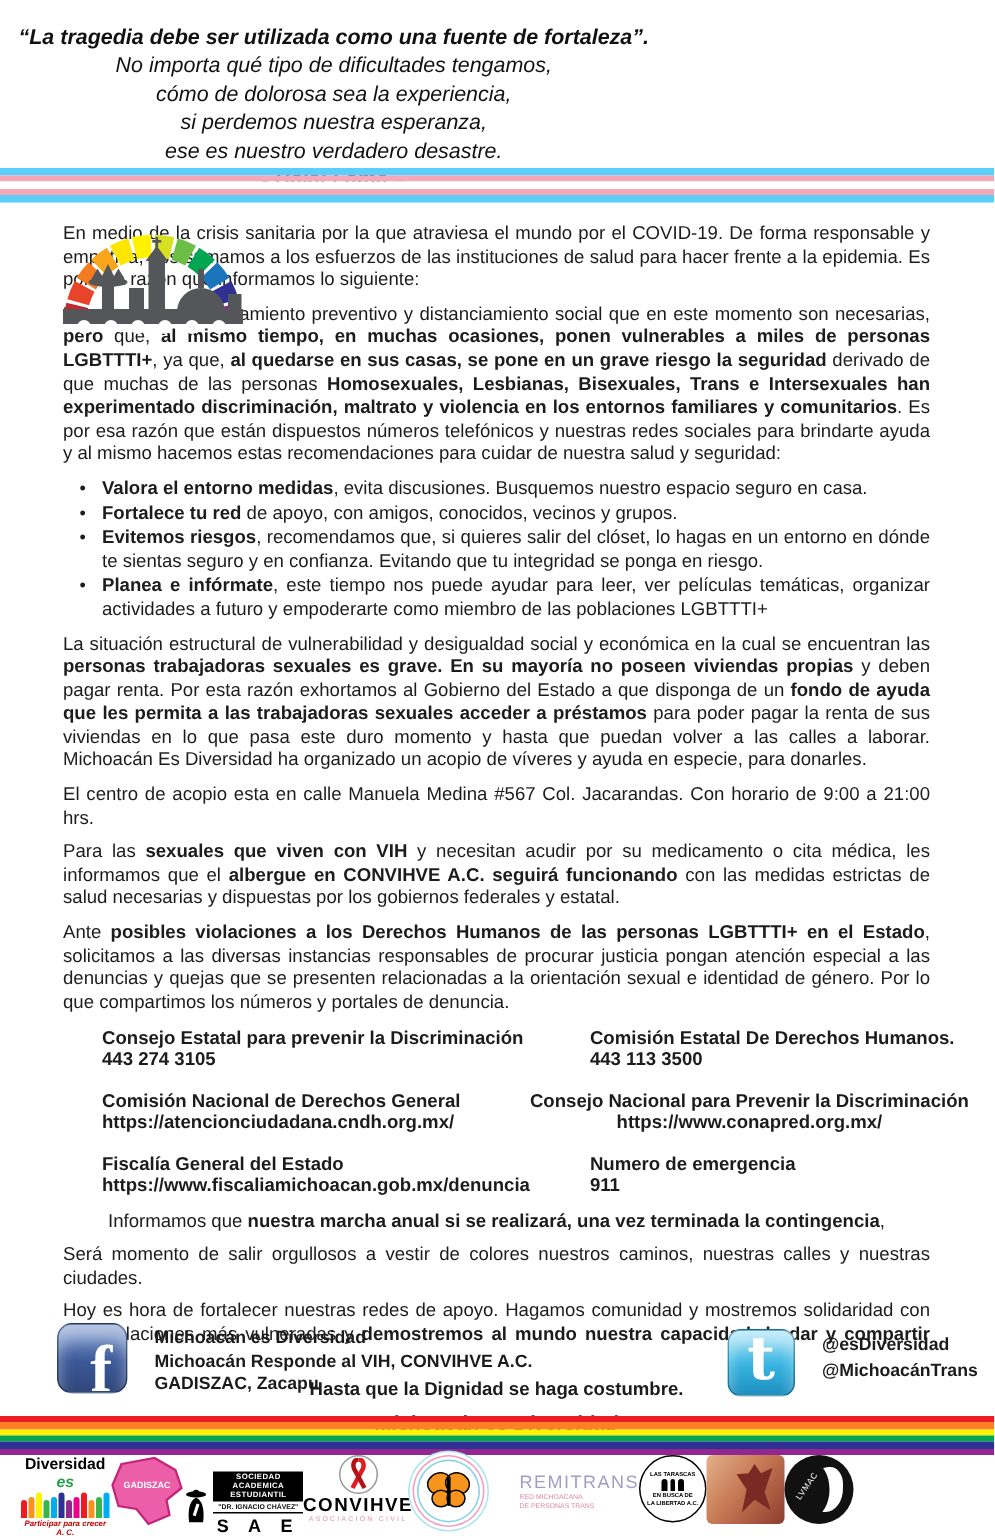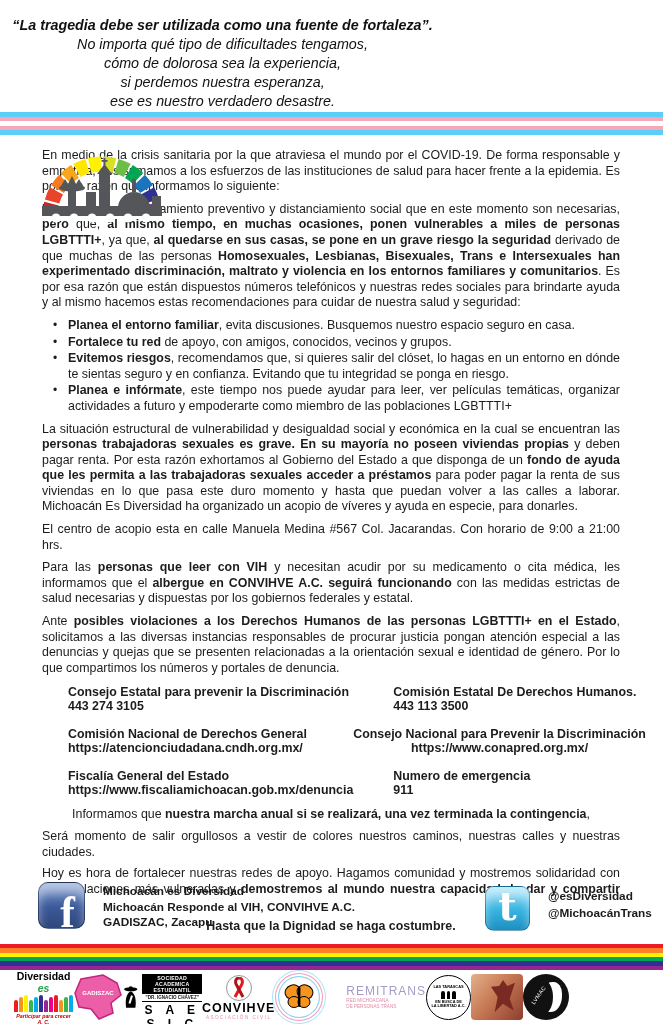--- a/index.html
+++ b/index.html
@@ -57,21 +57,21 @@
   .soc-block.tw { margin-left:130px; }
   .soc-icon { position:relative; border:1px solid rgba(0,0,0,.25); box-shadow:inset 0 10px 10px rgba(255,255,255,.45); display:flex; align-items:center; justify-content:center; }
   .fb-icon { width:47px; height:47px; border-radius:10px; background:linear-gradient(#7e9ad0 0%, #3b5998 55%, #2f477a 100%); }
   .fb-icon span { color:#fff; font-family:"Liberation Serif", serif; font-weight:bold; font-size:44px; line-height:1; position:relative; top:7px; left:6px; }
   .tw-icon { width:45px; height:45px; border-radius:9px; background:linear-gradient(#9fe0f7 0%, #37b3e0 55%, #1d8fc0 100%); margin-top:4px; }
   .tw-icon span { color:#fff; font-weight:bold; font-size:40px; line-height:1; position:relative; top:-3px; font-family:"DejaVu Serif", serif; }
   .soc-lines { margin-left:18px; font-weight:bold; font-size:11.8px; line-height:15.5px; padding-top:2px; }
   .tw .soc-lines { line-height:17px; padding-top:6px; }
 
   
-  .partners { position:absolute; left:0; bottom:0; width:583px; height:54px; display:flex; align-items:center; justify-content:space-between; padding:0 14px; }
+  .partners { position:absolute; left:0; bottom:0; width:583px; height:54px; display:flex; align-items:flex-start; justify-content:space-between; padding:0 14px; }
   .pl { display:flex; flex-direction:column; align-items:center; justify-content:center; text-align:center; }
 
   .pl-div .t1 { font-size:10.5px; font-weight:bold; color:#000; }
   .pl-div .t1 em { color:#28a24a; }
   .pl-div .people { display:flex; gap:1px; height:17px; align-items:flex-end; margin:1px 0; }
   .pl-div .people i { width:4px; border-radius:2px 2px 0 0; }
   .pl-div .t2 { font-size:5.3px; font-style:italic; color:#c00000; font-weight:bold; }
 
   .pl-gad svg { display:block; }
 
@@ -170,29 +170,29 @@
       <div style="background: rgb(255, 255, 255);"></div>
       <div style="background: rgb(245, 169, 184);"></div>
       <div style="background: rgb(91, 206, 250);"></div>
     </div>
 
   <main class="content">
     <p><span>En medio de la crisis sanitaria por la que atraviesa el mundo por el COVID-19. De forma responsable y empática, nos sumamos a los esfuerzos de las instituciones de salud para hacer frente a la epidemia. Es por esa razón que informamos lo siguiente:</span></p>
     <p><b>Las medidas de </b><span>aislamiento preventivo y distanciamiento social que en este momento son necesarias, </span><b>pero </b><span>que, </span><b>al mismo tiempo, en muchas ocasiones, ponen vulnerables a miles de personas LGBTTTI+</b><span>, ya que, </span><b>al quedarse en sus casas, se pone en un grave riesgo la seguridad </b><span>derivado de que muchas de las personas </span><b>Homosexuales, Lesbianas, Bisexuales, Trans e Intersexuales han experimentado discriminación, maltrato y violencia en los entornos familiares y comunitarios</b><span>. Es por esa razón que están dispuestos números telefónicos y nuestras redes sociales para brindarte ayuda y al mismo hacemos estas recomendaciones para cuidar de nuestra salud y seguridad:</span></p>
 
     <ul class="bullets">
-      <li><span class="dot">•</span><span><b>Planea el entorno familiar</b><span>, evita discusiones. Busquemos nuestro espacio seguro en casa.</span></span></li>
+      <li><span class="dot">•</span><span><b>Valora el entorno medidas</b><span>, evita discusiones. Busquemos nuestro espacio seguro en casa.</span></span></li>
       <li><span class="dot">•</span><span><b>Fortalece tu red</b><span> de apoyo, con amigos, conocidos, vecinos y grupos.</span></span></li>
       <li><span class="dot">•</span><span><b>Evitemos riesgos</b><span>, recomendamos que, si quieres salir del clóset, lo hagas en un entorno en dónde te sientas seguro y en confianza. Evitando que tu integridad se ponga en riesgo.</span></span></li>
       <li><span class="dot">•</span><span><b>Planea e infórmate</b><span>, este tiempo nos puede ayudar para leer, ver películas temáticas, organizar actividades a futuro y empoderarte como miembro de las poblaciones LGBTTTI+</span></span></li>
     </ul>
 
     <p><span>La situación estructural de vulnerabilidad y desigualdad social y económica en la cual se encuentran las </span><b>personas trabajadoras sexuales es grave. En su mayoría no poseen viviendas propias </b><span>y deben pagar renta. Por esta razón exhortamos al Gobierno del Estado a que disponga de un </span><b>fondo de ayuda que les permita a las trabajadoras sexuales acceder a préstamos </b><span>para poder pagar la renta de sus viviendas en lo que pasa este duro momento y hasta que puedan volver a las calles a laborar. Michoacán Es Diversidad ha organizado un acopio de víveres y ayuda en especie, para donarles.</span></p>
     <p><span>El centro de acopio esta en calle Manuela Medina #567 Col. Jacarandas. Con horario de 9:00 a 21:00 hrs.</span></p>
-    <p><span>Para las </span><b>personas que leer con VIH </b><span>y necesitan acudir por su medicamento o cita médica, les informamos que el </span><b>albergue en CONVIHVE A.C. seguirá funcionando </b><span>con las medidas estrictas de salud necesarias y dispuestas por los gobiernos federales y estatal.</span></p>
+    <p><span>Para las </span><b>sexuales que viven con VIH </b><span>y necesitan acudir por su medicamento o cita médica, les informamos que el </span><b>albergue en CONVIHVE A.C. seguirá funcionando </b><span>con las medidas estrictas de salud necesarias y dispuestas por los gobiernos federales y estatal.</span></p>
     <p><span>Ante </span><b>posibles violaciones a los Derechos Humanos de las personas LGBTTTI+ en el Estado</b><span>, solicitamos a las diversas instancias responsables de procurar justicia pongan atención especial a las denuncias y quejas que se presenten relacionadas a la orientación sexual e identidad de género. Por lo que compartimos los números y portales de denuncia.</span></p>
 
     <section class="contacts">
       <div class="cell">
         <div>Consejo Estatal para prevenir la Discriminación</div>
         <div>443 274 3105</div>
       </div>
       <div class="cell pad">
         <div>Comisión Estatal De Derechos Humanos.</div>
         <div>443 113 3500</div>

